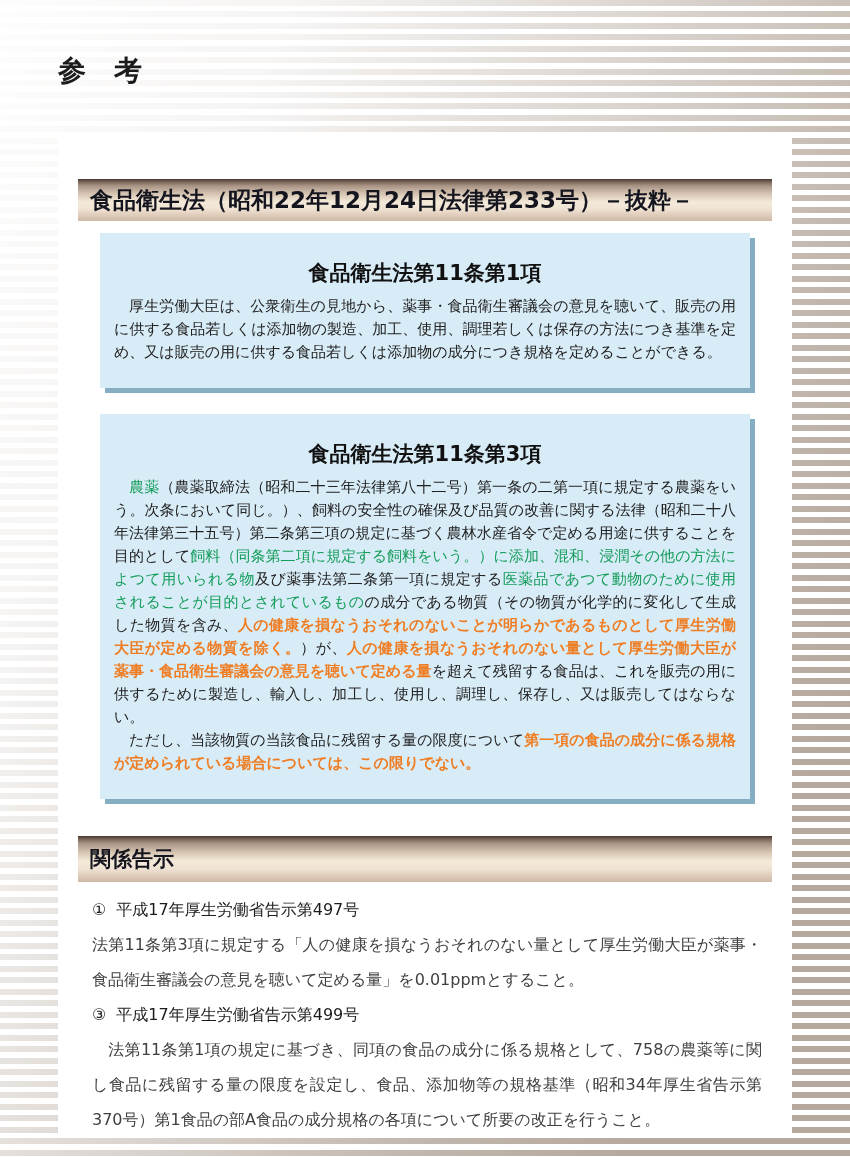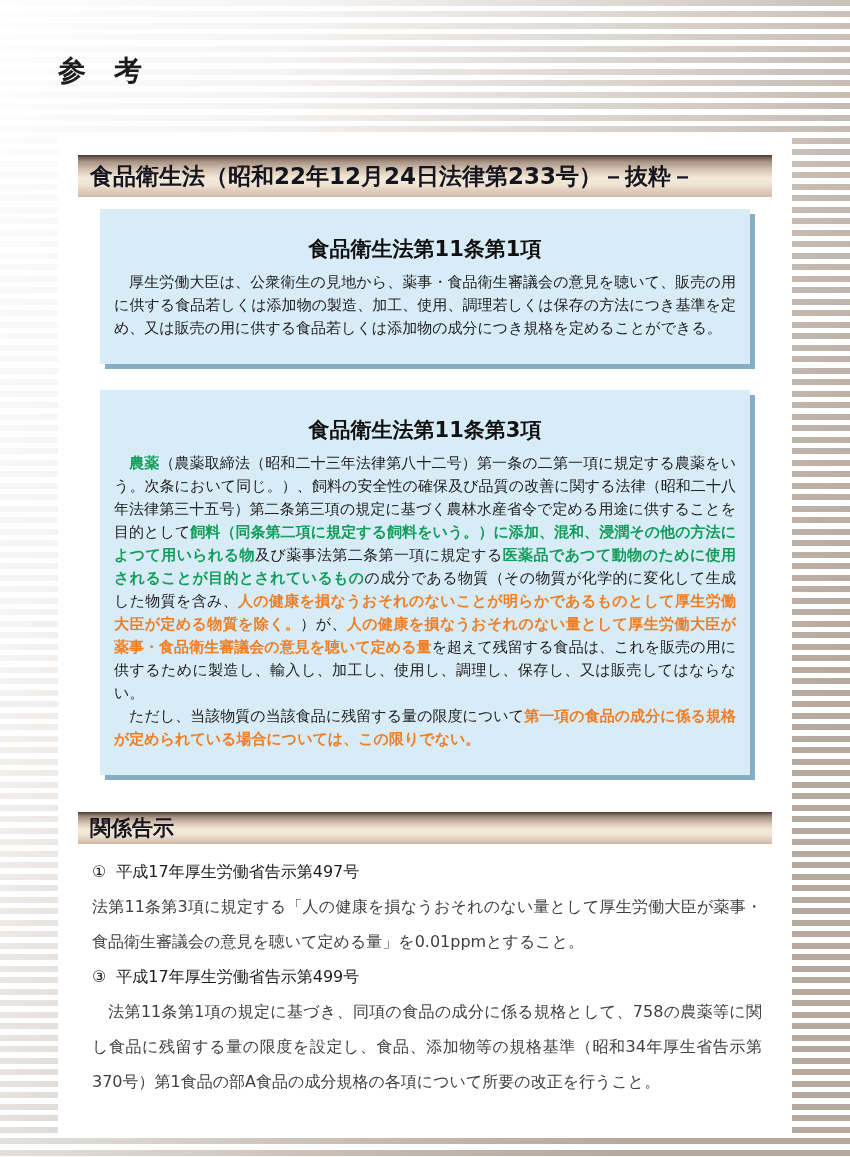--- a/index.html
+++ b/index.html
@@ -28,41 +28,42 @@
   .sheet{
     position:absolute;left:58px;top:135px;width:734px;height:998px;
     background:#ffffff;box-sizing:border-box;padding:20px;
   }
   .bar{
     box-sizing:border-box;display:flex;align-items:center;
     padding:0 12px;font-weight:bold;color:var(--bar-text);
     background:linear-gradient(to bottom,
       #46362e 0%, #6e5a4e 5%, #a89384 16%, #d6c4b2 35%,
       #f4ead9 55%, #efe2d2 72%, #ddc9b8 88%, #cfb9a7 100%);
+    margin-top:24px;
   }
   .bar-law{height:42px;font-size:23px;margin-bottom:12px;}
-  .bar-notices{height:32px;font-size:21px;margin-top:37px;}
+  .bar-notices{height:46px;font-size:21px;margin-top:37px;}
   #law-boxes{padding:0 22px;}
   .blue-box{
     background:var(--box-fill);
     box-shadow:5px 5px 0 0 var(--box-shadow);
     box-sizing:border-box;
     padding:24px 14px;
     margin-bottom:26px;
   }
   .box-title{
     font-size:21px;font-weight:bold;text-align:center;
     color:#111;margin:2px 0 8px 0;
   }
   .box-para{
     margin:0;font-size:15px;line-height:23px;
     text-align:justify;color:#222;
   }
   .seg{white-space:pre-wrap;}
-  .seg-green{color:var(--green);font-weight:bold;}
+  .seg-green{color:var(--green);font-weight:normal;}
   .seg-orange{color:var(--orange);font-weight:bold;}
   #notices-list{
     list-style:none;margin:10px 0 0 0;padding:0 10px 0 14px;
     font-size:16px;line-height:35px;
   }
   .notice-heading{color:#1c1c1c;}
   .notice-num{margin-right:10px;}
   .notice-body{color:#404040;text-align:justify;}
 </style>
 </head>

